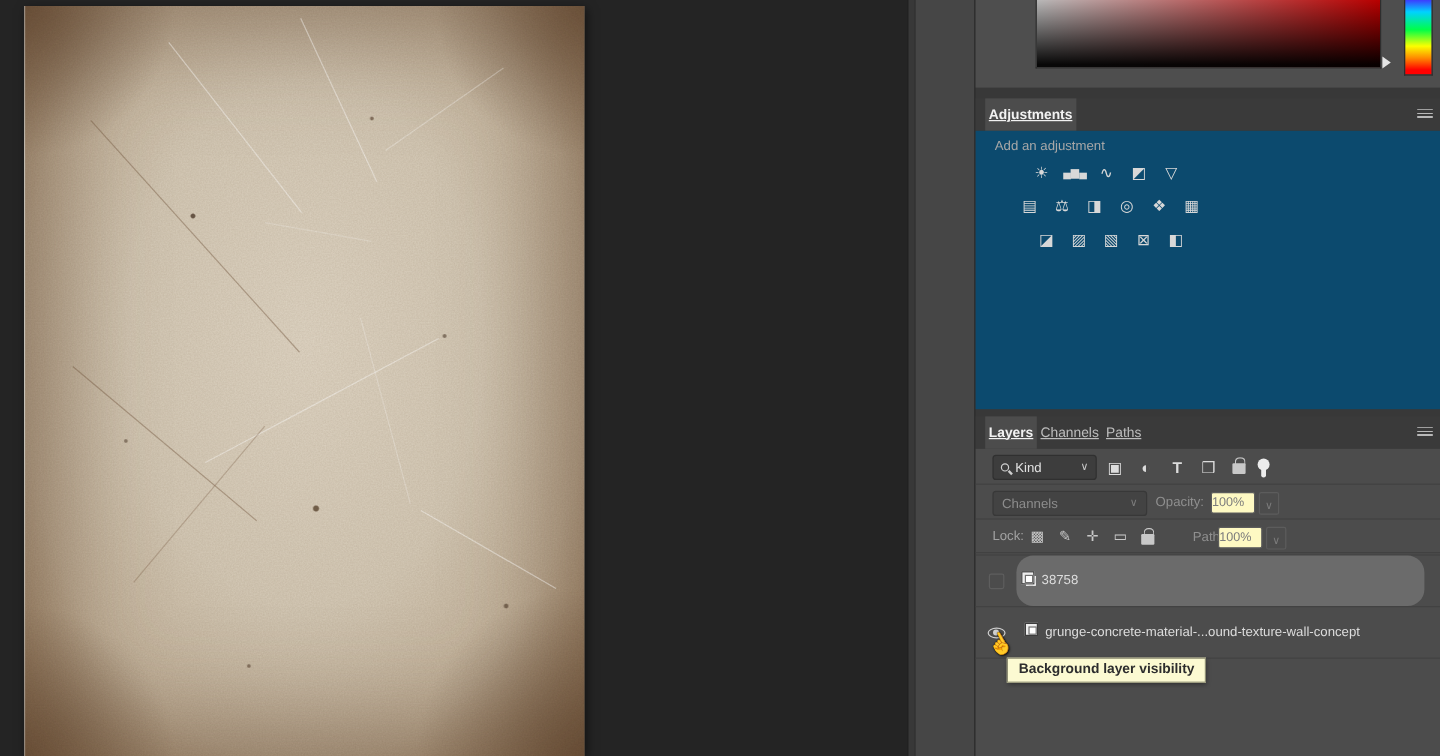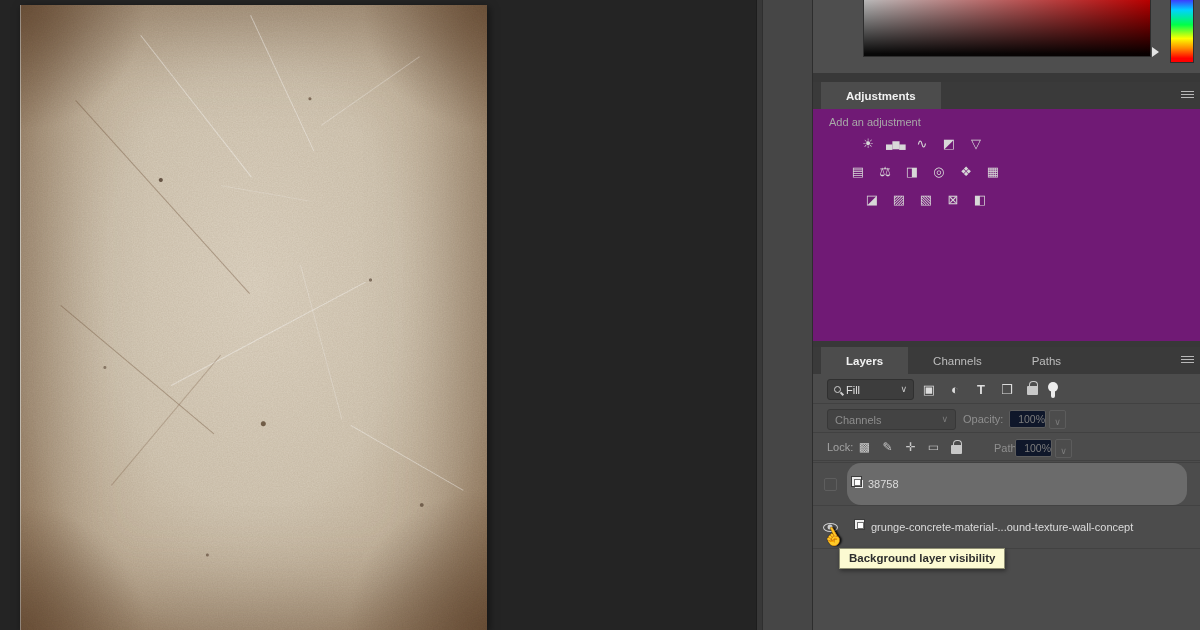--- a/index.html
+++ b/index.html
@@ -59,29 +59,29 @@
     border-left:7px solid #e4e4e4; border-top:5px solid transparent; border-bottom:5px solid transparent;
   }
   .hue-strip {
     position:absolute; left:357px; top:0; width:24px; height:63px;
     background:linear-gradient(to bottom, #3c3cff 0%, #00d2ff 16%, #00ff48 40%, #fbff00 62%, #ff8a00 78%, #ff0000 94%);
     border:1px solid #2e2e2e; border-top:none;
   }
 
   
   .tabbar { position:absolute; left:0; top:0; width:100%; height:27px; background:#3a3a3a; display:flex; align-items:stretch; }
-  .tab { display:flex; align-items:center; padding:0 25px; font-size:11.5px; color:#bdbdbd; margin-left:0; cursor:default; }
+  .tab { display:flex; align-items:center; padding:0 3px; font-size:11.5px; color:#bdbdbd; margin-left:0; cursor:default;text-decoration:underline; }
   .tab.active { background:#4c4c4c; color:#f2f2f2; font-weight:bold; }
   .tab.first { margin-left:8px; }
   .hamb { position:absolute; right:7px; top:9px; width:13px; height:9px;
           background:repeating-linear-gradient(#b8b8b8 0 1px, transparent 1px 3px); }
 
   
   .adjustments { top:82px; height:259px; }
-  .adj-content { position:absolute; top:27px; left:0; right:0; bottom:0; background:#701a75; }
+  .adj-content { position:absolute; top:27px; left:0; right:0; bottom:0; background:#0c4a6e; }
   .adj-hint { position:absolute; left:16px; top:7px; font-size:11px; color:#a8a8a8; }
   .adj-row { position:absolute; display:flex; }
   .adj-row.r1 { left:46px; top:26px; }
   .adj-row.r2 { left:36px; top:54px; }
   .adj-row.r3 { left:50px; top:82px; }
   .adj-icon { width:18px; height:18px; margin-right:9px; font-size:13px; line-height:18px;
               text-align:center; color:#d8d8d8; cursor:default; }
 
   
   .layers { top:347px; height:283px; }
@@ -101,21 +101,21 @@
   .css-pin { position:relative; width:10px; height:10px; background:#ececec; border-radius:50%; margin:0 6px 6px 2px; }
   .css-pin::after { content:''; position:absolute; left:3px; top:8px; width:4px; height:8px; background:#ececec; border-radius:0 0 2px 2px; }
 
   .blend-row { position:absolute; left:0; top:31px; width:100%; height:28px; border-bottom:1px solid #414141; }
   .blend-box { position:absolute; left:14px; top:4px; width:129px; height:21px; background:#434343;
                border:1px solid #383838; border-radius:3px; display:flex; align-items:center; padding:0 7px; }
   .blend-box .lbl { flex:1; font-size:11px; color:#8d8d8d; }
   .blend-box .chev { color:#7c7c7c; }
   .dim-label { position:absolute; font-size:11px; color:#8f8f8f; top:8px; }
   .val-box { position:absolute; top:5px; width:37px; height:18px; border:1px solid #5c5c5c; border-radius:2px;
-             font-size:10.5px; color:#7d7d7d; text-align:right; line-height:17px; background:#0f172a; }
+             font-size:10.5px; color:#7d7d7d; text-align:left; line-height:17px; background:#fef9c3; }
   .chev-box { position:absolute; top:5px; width:17px; height:19px; border:1px solid #5c5c5c; border-radius:2px;
               text-align:center; line-height:17px; }
   .chev-box .chev { color:#7c7c7c; }
 
   .lock-row { position:absolute; left:0; top:60px; width:100%; height:27px; border-bottom:1px solid #414141; }
   .lock-row .lock-lbl { position:absolute; left:14px; top:7px; font-size:11px; color:#a2a2a2; }
   .lk-icons { position:absolute; left:44px; top:3px; display:flex; align-items:center; height:20px; }
   .lk-ic { width:15px; margin-right:8px; font-size:12px; color:#c8c8c8; text-align:center; cursor:default; }
   .css-lock { position:relative; width:11px; height:9px; background:#c8c8c8; border-radius:1px; margin:6px 8px 0 2px; }
   .css-lock::before { content:''; position:absolute; top:-5px; left:2px; width:7px; height:6px;
@@ -232,21 +232,21 @@
       <div class="tab active first">Layers</div>
       <div class="tab">Channels</div>
       <div class="tab">Paths</div>
       <div class="hamb"></div>
     </div>
     <div class="lay-content">
 
       <div class="filter-row">
         <div class="kind-box">
           <span class="css-search"></span>
-          <span class="lbl">Fill</span>
+          <span class="lbl">Kind</span>
           <span class="chev">∨</span>
         </div>
         <div class="f-icons">
           <span class="f-ic">▣</span>
           <span class="f-ic">◐</span>
           <span class="f-ic t">T</span>
           <span class="f-ic">❒</span>
           <span class="css-lock" style="margin-top:2px;"></span>
           <span class="css-pin"></span>
         </div>

